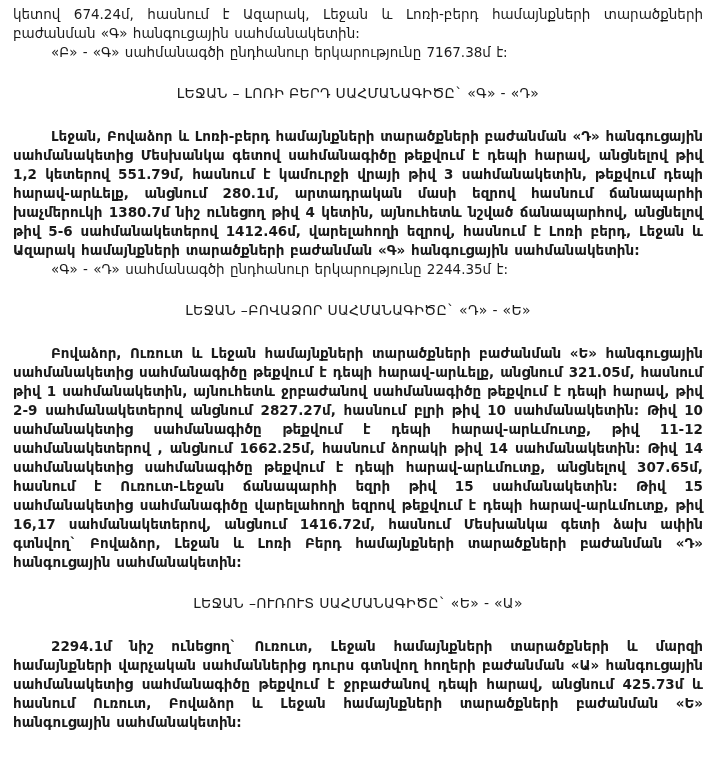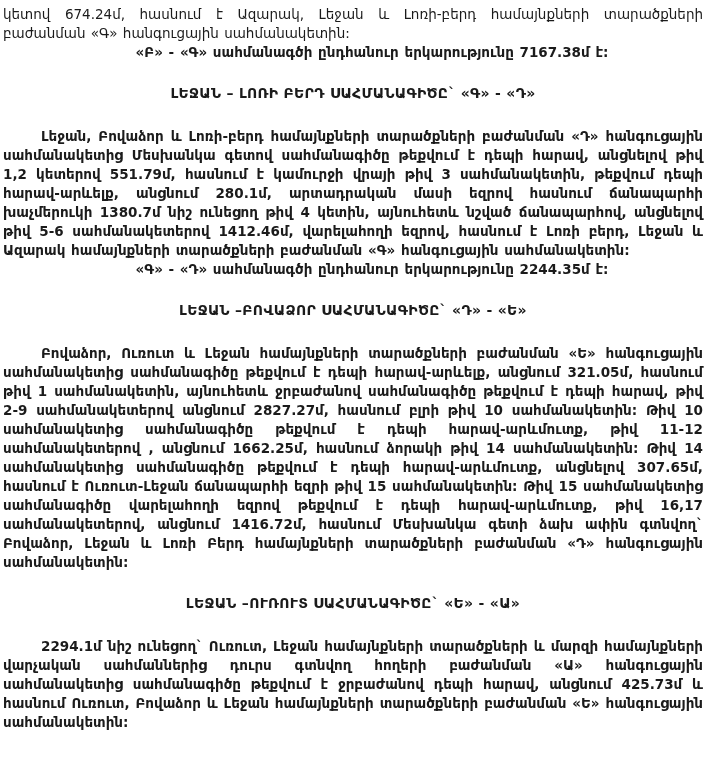--- a/index.html
+++ b/index.html
@@ -11,44 +11,43 @@
     height: 772px;
     background: #ffffff;
     color: #1b1b1b;
     font-family: "DejaVu Sans", sans-serif;
     overflow: hidden;
   }
   .page {
     box-sizing: border-box;
     width: 706px;
     height: 760px;
-    padding: 5px 3px 0 3px;
+    padding: 5px 3px 0 13px;
     background: #ffffff;
   }
   .para {
     margin: 0;
     font-size: 13.5px;
     line-height: 19px;
     text-align: justify;
     word-spacing: 1px;
   }
   .para.indented {
     text-indent: 38px;
     font-weight: bold;
   }
   .para.length-line {
     text-indent: 38px;
-    text-align: center;
-    font-weight: bold;
+    text-align: left;
   }
   .heading {
     margin: 22px 0 24px 0;
     font-size: 14px;
     line-height: 19px;
-    font-weight: bold;
+    font-weight: normal;
     text-align: center;
     letter-spacing: 0.3px;
   }
 </style>
 </head>
 <body>
 
 <div class="page">
 
   <p class="para">կետով 674.24մ, հասնում է Ազարակ, Լեջան և Լոռի-բերդ համայնքների տարածքների բաժանման «Գ» հանգուցային սահմանակետին:</p>

